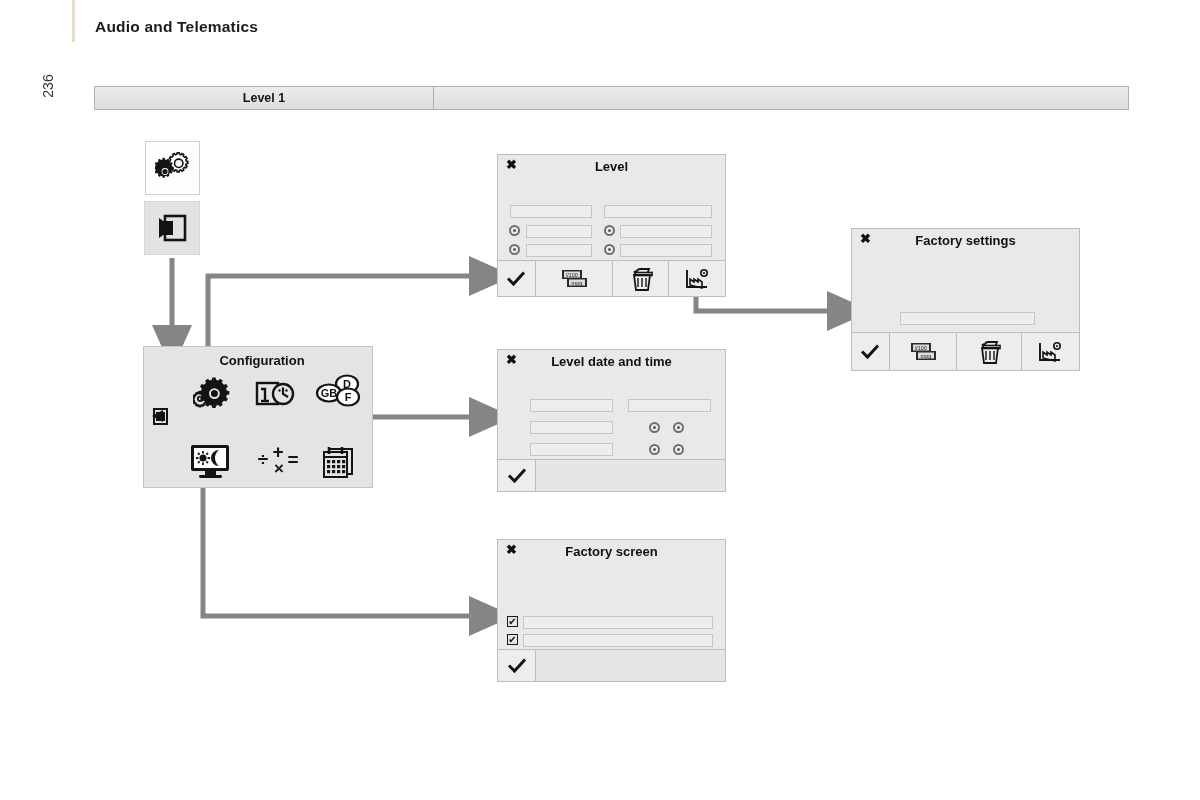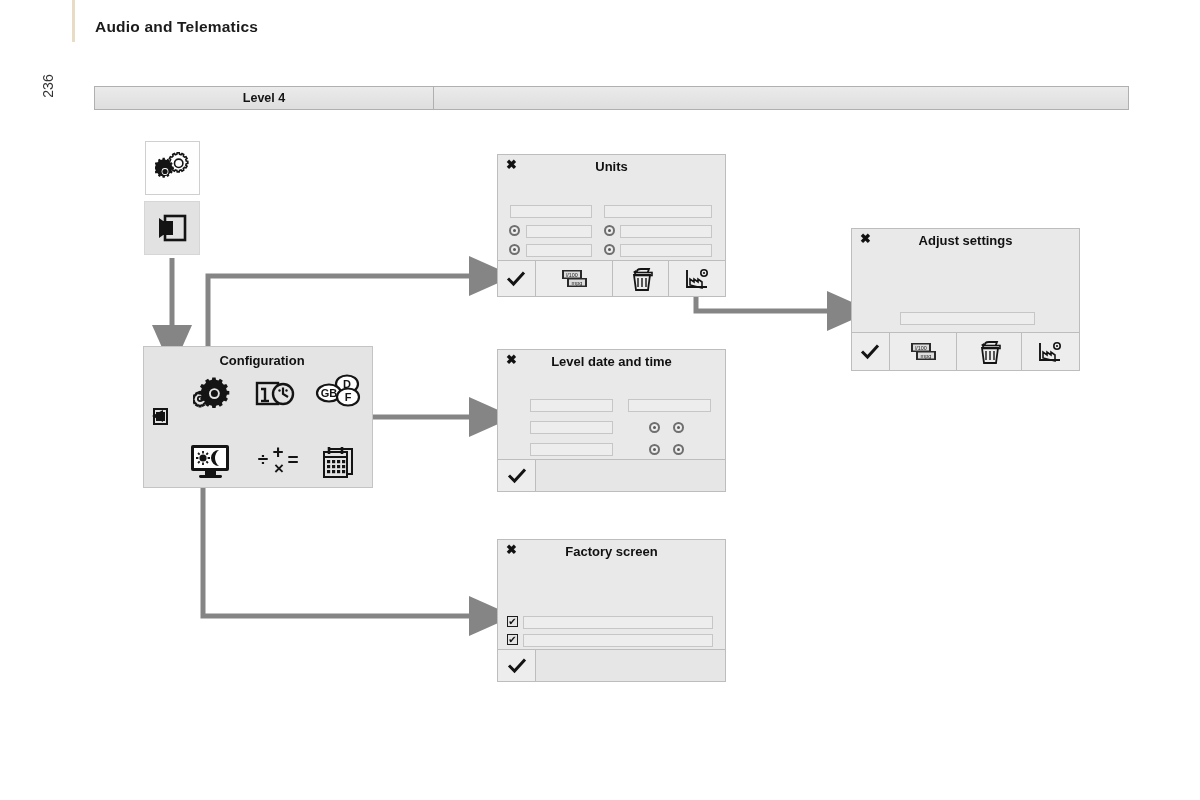--- a/index.html
+++ b/index.html
@@ -120,21 +120,21 @@
 </head>
 <body>
 
 <div id="page">
 
   <div class="accent-bar"></div>
   <div class="page-title">Audio and Telematics</div>
   <div class="page-number">236</div>
 
   <div class="level-header">
-    <div class="level-cell l1">Level 4</div>
+    <div class="level-cell l1">Level 1</div>
   </div>
 
   <svg class="arrow-svg" viewBox="0 0 1200 800">
     <defs>
       <marker id="ah" markerWidth="9" markerHeight="8" refX="1" refY="4" orient="auto" markerUnits="strokeWidth">
         <path d="M0,0 L9,4 L0,8 z" fill="#858585"></path>
       </marker>
     </defs>
 
     <path d="M172,258 L172,330" stroke="#858585" stroke-width="5" fill="none" marker-end="url(#ah)"></path>
@@ -169,21 +169,21 @@
     <svg width="34" height="32" viewBox="0 0 34 32">
       <rect x="10" y="4" width="20" height="24" fill="none" stroke="#141414" stroke-width="2.6"></rect>
       <rect x="4" y="9" width="14" height="14" fill="#141414"></rect>
       <path d="M4 6 L18 16 L4 26 z" fill="#141414"></path>
     </svg>
   </div>
 
   <div class="panel" style="left:497px; top:154px; width:229px; height:143px;">
     <div class="panel-head">
       <span class="panel-close">✖</span>
-      <span class="panel-title">Units</span>
+      <span class="panel-title">Level</span>
     </div>
     <div class="panel-body">
 
       <div class="field" style="left:12px; top:24px; width:82px;"></div>
       <div class="radio" style="left:11px; top:44px;"></div>
       <div class="field" style="left:28px; top:44px; width:66px;"></div>
       <div class="radio" style="left:11px; top:63px;"></div>
       <div class="field" style="left:28px; top:63px; width:66px;"></div>
 
       <div class="field" style="left:106px; top:24px; width:108px;"></div>
@@ -226,21 +226,21 @@
           <circle cx="21" cy="6" r="3.2" fill="none" stroke="#141414" stroke-width="1.6"></circle>
           <circle cx="21" cy="6" r="1.1" fill="#141414"></circle>
         </svg>
       </div>
     </div>
   </div>
 
   <div class="panel" style="left:851px; top:228px; width:229px; height:143px;">
     <div class="panel-head">
       <span class="panel-close">✖</span>
-      <span class="panel-title">Adjust settings</span>
+      <span class="panel-title">Factory settings</span>
     </div>
     <div class="panel-body">
       <div class="field" style="left:48px; top:57px; width:135px;"></div>
     </div>
     <div class="toolbar" style="height:38px;">
       <div class="tool" style="width:38px;">
         <svg width="20" height="16" viewBox="0 0 20 16">
           <path d="M2 7.5 L7.5 13 L18 1.5" fill="none" stroke="#141414" stroke-width="3"></path>
         </svg>
       </div>

